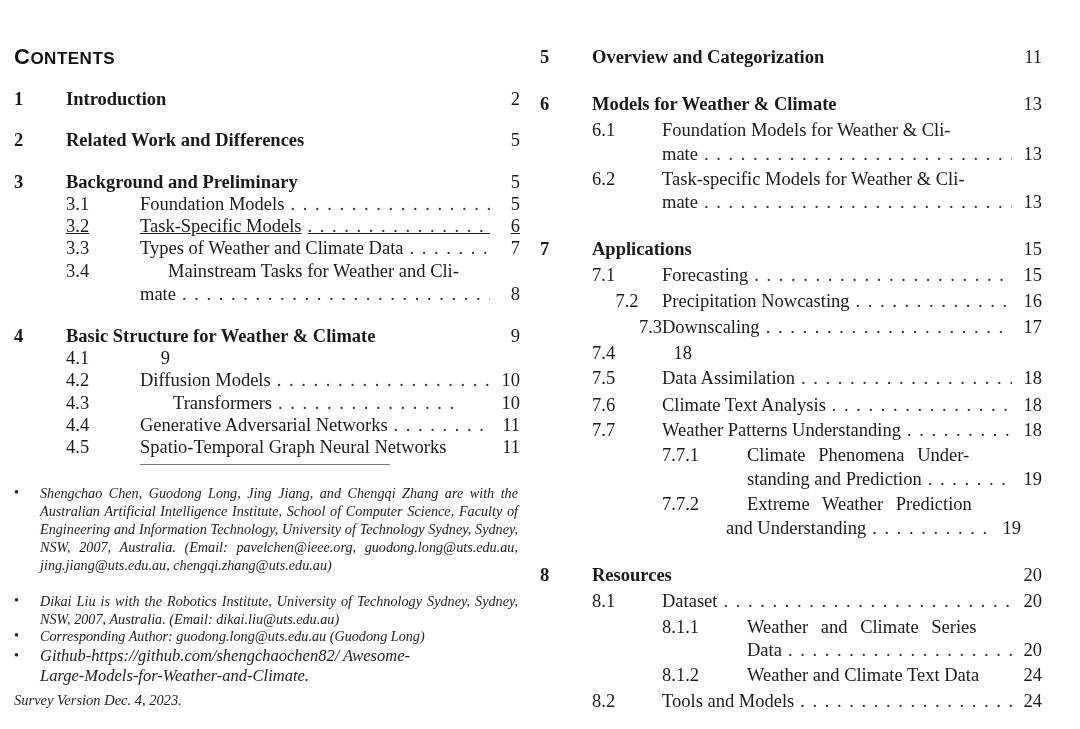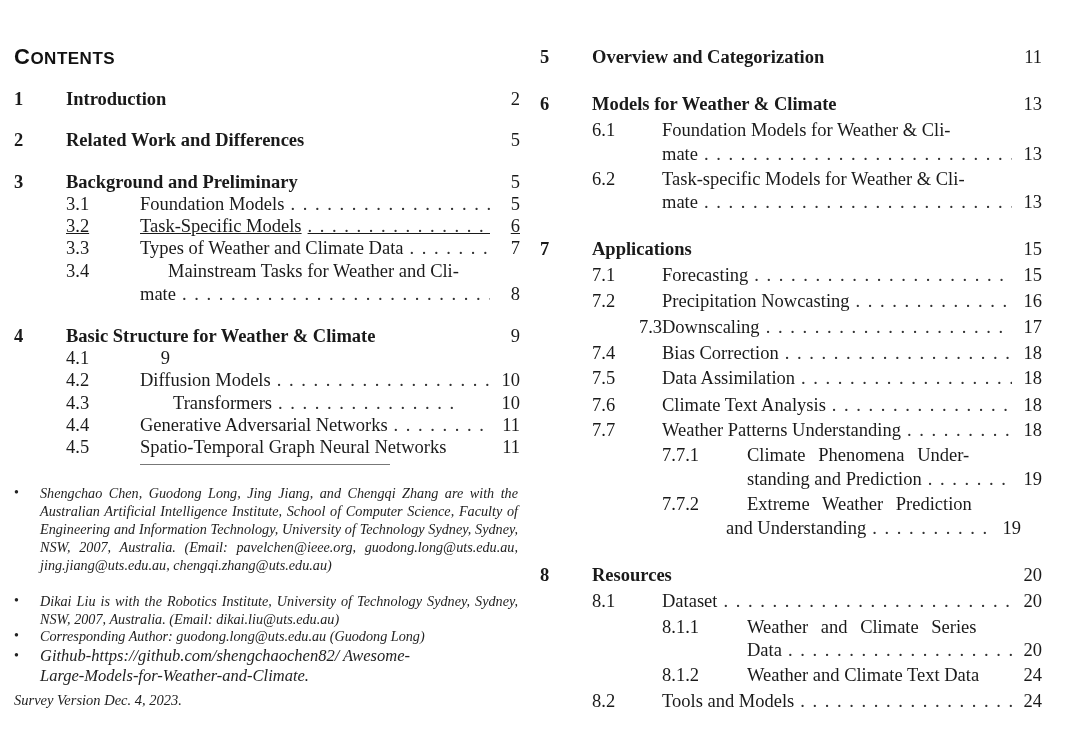--- a/index.html
+++ b/index.html
@@ -216,41 +216,37 @@
   </div>
   <div class="row sub" style="left:592px;top:263px;width:450px;">
     <span class="num" style="width:70px;">7.1</span>
     <span class="title">
         <span>Forecasting</span>
         <span class="dots"></span>
       </span>
     <span class="page">15</span>
   </div>
   <div class="row sub" style="left:592px;top:289px;width:450px;">
-    <span class="num" style="width:70px;">7.2</span>
+    <span class="num" style="width:70px;text-align:center;">7.2</span>
     <span class="title">
         <span>Precipitation Nowcasting</span>
         <span class="dots"></span>
       </span>
     <span class="page">16</span>
   </div>
   <div class="row sub" style="left:592px;top:315px;width:450px;">
     <span class="num" style="width:70px;text-align:right;">7.3</span>
     <span class="title">
         <span>Downscaling</span>
         <span class="dots"></span>
       </span>
     <span class="page">17</span>
   </div>
   <div class="row sub" style="left:592px;top:341px;width:450px;">
     <span class="num" style="width:70px;">7.4</span>
-    <span class="title">
-        <span>Bias Correction</span>
-        <span class="dots"></span>
-      </span>
     <span class="page">18</span>
   </div>
   <div class="row sub" style="left:592px;top:366px;width:450px;">
     <span class="num" style="width:70px;">7.5</span>
     <span class="title">
         <span>Data Assimilation</span>
         <span class="dots"></span>
       </span>
     <span class="page">18</span>
   </div>

